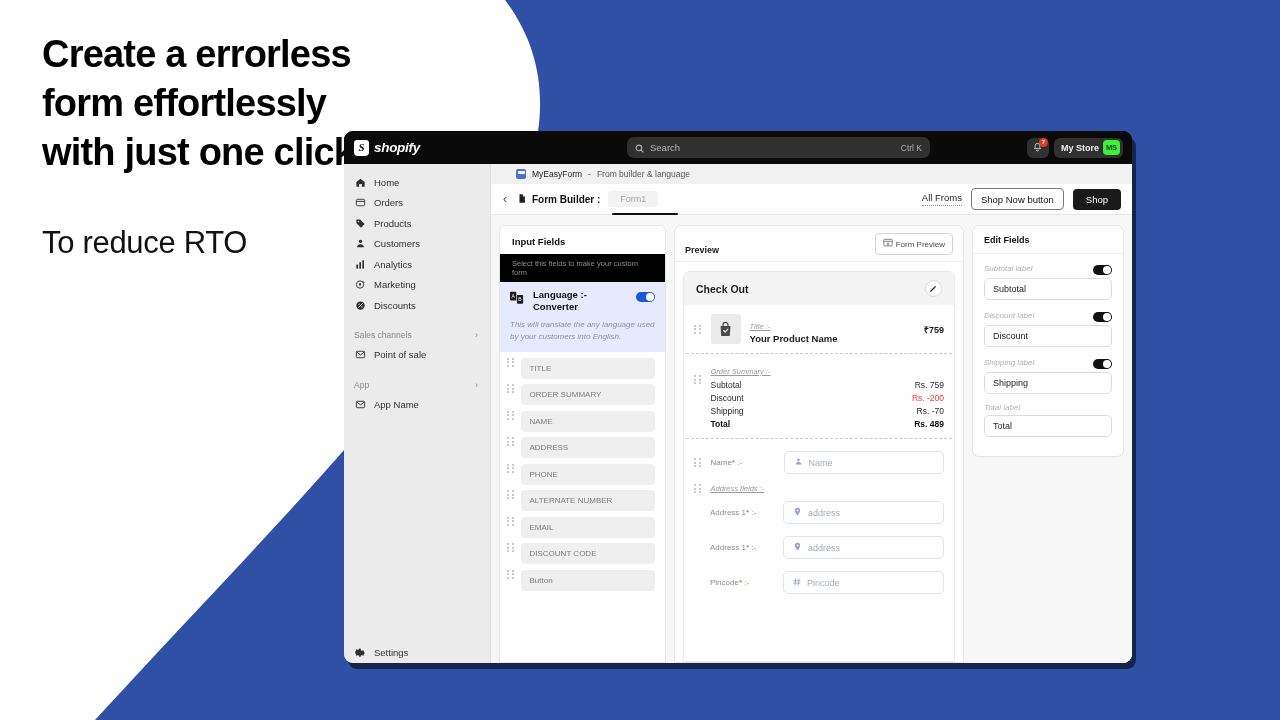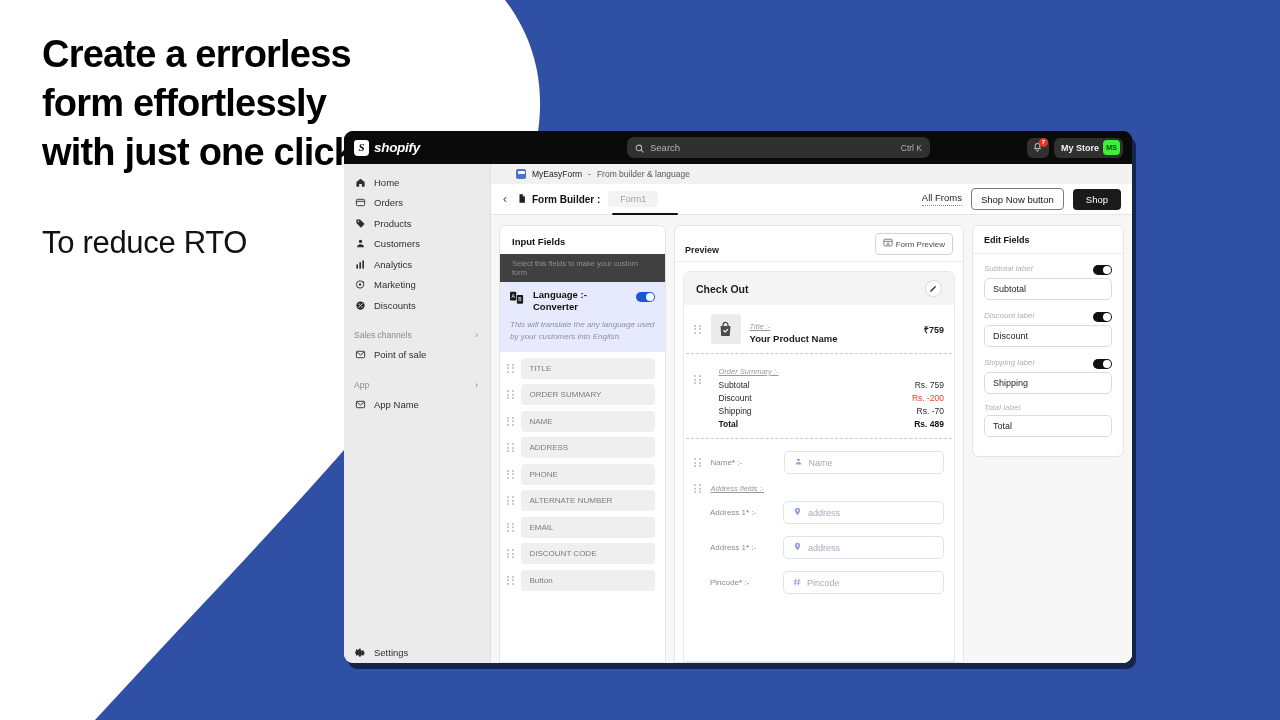--- a/index.html
+++ b/index.html
@@ -302,21 +302,21 @@
     flex: 0 0 167px;
     background: #ffffff;
     border: 1px solid #e4e4e4;
     border-radius: 7px 7px 0 0;
     display: flex;
     flex-direction: column;
     overflow: hidden;
   }
   #if-title { font-size: 9.5px; font-weight: bold; color: #111; padding: 10px 12px 7px; }
   #if-sub {
-    background: #404040;
+    background: #000000;
     color: #8e8e8e;
     font-size: 7.5px;
     padding: 5px 12px;
   }
   #lang-card {
     background: #e6eafc;
     padding: 7px 10px 9px;
   }
   #lang-row { display: flex; align-items: flex-start; gap: 8px; }
   #lang-icon { flex: 0 0 auto; margin-top: 2px; }
@@ -346,21 +346,21 @@
   }
   .toggle.dark { background: #111; }
   #lang-desc {
     margin-top: 6px;
     font-size: 8px;
     font-style: italic;
     color: #8b90a6;
     line-height: 1.45;
   }
   #field-list { padding: 6px 10px 8px 7px; display: flex; flex-direction: column; gap: 5.5px; }
-  .field-row { display: flex; align-items: center; gap: 6px; }
+  .field-row { display: flex; align-items: flex-start; gap: 6px; }
   .grip {
     flex: 0 0 7px;
     display: grid;
     grid-template-columns: 3px 3px;
     gap: 1.5px;
     cursor: grab;
   }
   .grip i { display:block; width: 2px; height: 2px; background: #b9b9b9; border-radius: 50%; }
   .field-chip {
     flex: 1 1 auto;
@@ -443,21 +443,21 @@
     font-size: 7.5px;
     font-style: italic;
     color: #9a9a9a;
     text-decoration: underline;
     display: inline-block;
     margin-bottom: 2px;
   }
   #product-name { font-size: 9.5px; font-weight: bold; color: #1b1b1b; }
   #product-price { font-size: 9px; font-weight: bold; color: #1b1b1b; }
 
-  #order-summary { padding: 6px 10px 8px 10px; display: flex; gap: 17px; align-items: flex-start; }
+  #order-summary { padding: 6px 10px 8px 10px; display: flex; gap: 9px; align-items: flex-start; }
   #os-lines { flex: 1 1 auto; }
   .os-row {
     display: flex;
     justify-content: space-between;
     font-size: 8.5px;
     color: #2a2a2a;
     padding: 1.5px 0;
   }
   .os-row.total { font-weight: bold; color: #111; }
   .os-row .neg { color: #e8402c; }

